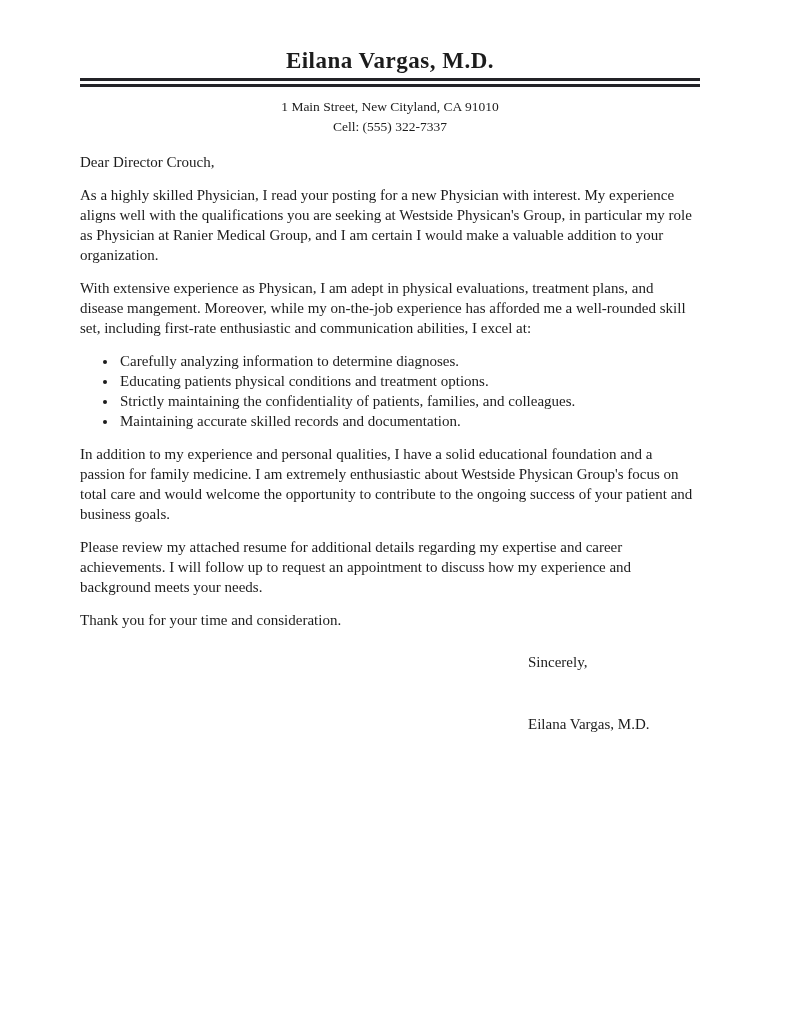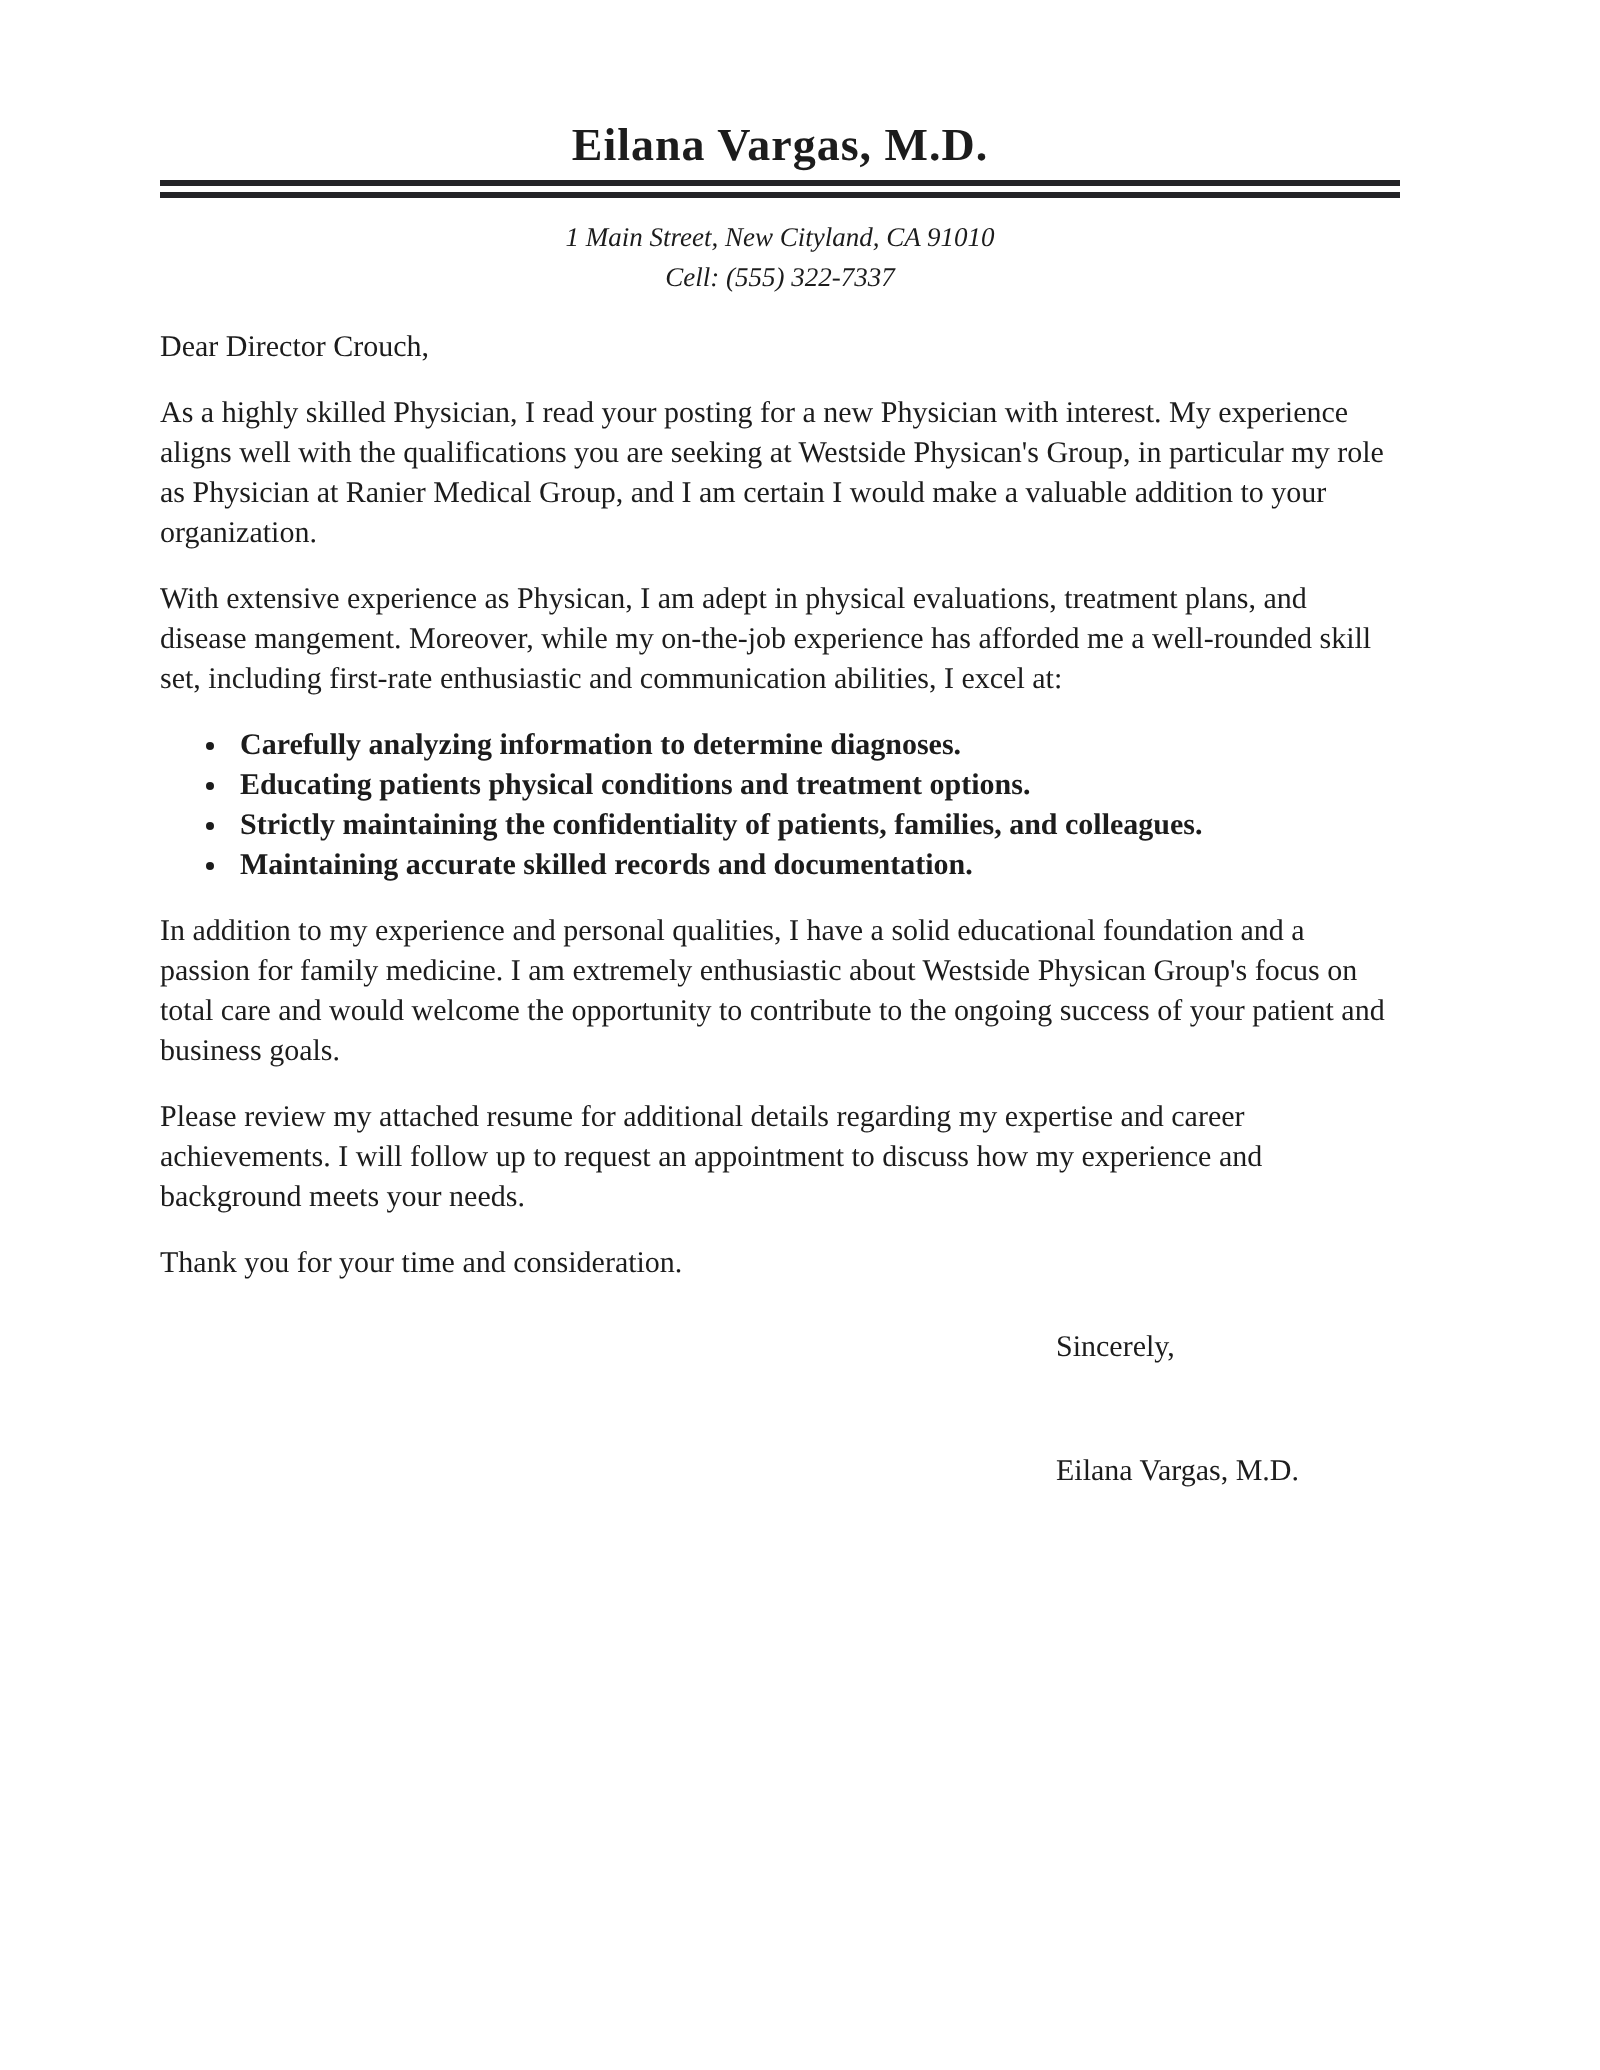--- a/index.html
+++ b/index.html
@@ -10,21 +10,21 @@
   .page {
     position: relative;
     width: 780px;
     height: 1035px;
     background: #ffffff;
     color: #1c1c1c;
     font-family: "Liberation Serif", "DejaVu Serif", serif;
     font-size: 15px;
     line-height: 20px;
     box-sizing: border-box;
-    padding: 60px 80px 0 80px;
+    padding: 48px 80px 0 80px;
     overflow: hidden;
   }
   .letter-title {
     text-align: center;
     font-weight: bold;
     font-size: 23px;
     line-height: 26px;
     margin: 0 0 4px 0;
     letter-spacing: 0.5px;
   }
@@ -32,33 +32,31 @@
     height: 3px;
     border-top: 3px solid #232327;
     border-bottom: 3px solid #232327;
     margin: 0;
   }
   .contact-block {
     text-align: center;
     font-size: 13.5px;
     line-height: 19.5px;
     margin-top: 10px;
-    font-style: italic;
   }
   .salutation {
     margin-top: 16px;
   }
   .body-para {
     margin: 13px 0 0 0;
   }
   ul.bullet-list {
     margin: 13px 0 0 0;
     padding: 0 0 0 38px;
     list-style: disc;
-    font-weight: bold;
   }
   ul.bullet-list li {
     margin: 0;
     padding-left: 2px;
   }
   .thanks {
     margin-top: 13px;
   }
   .signature-block {
     margin-left: 448px;

